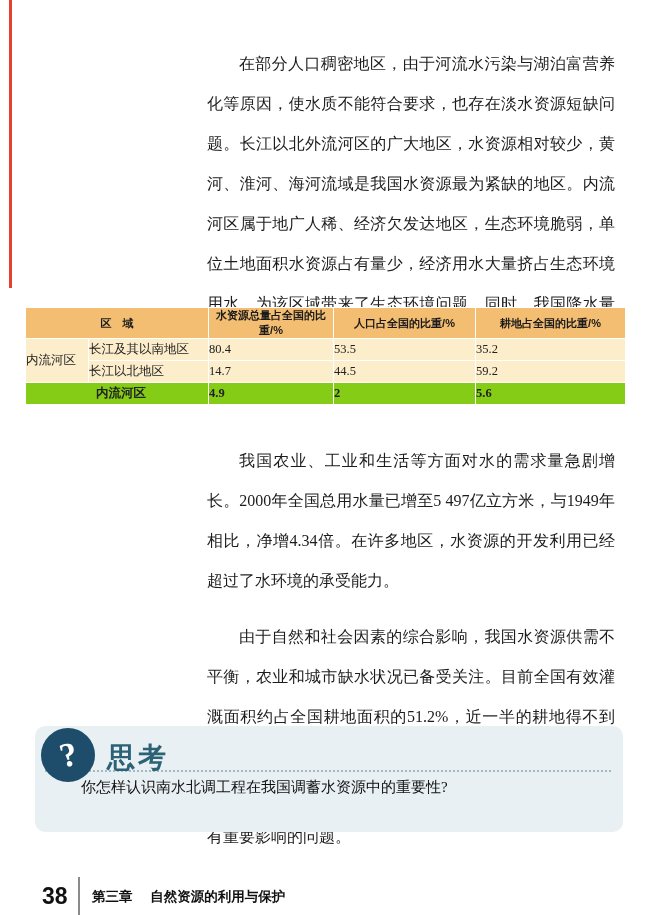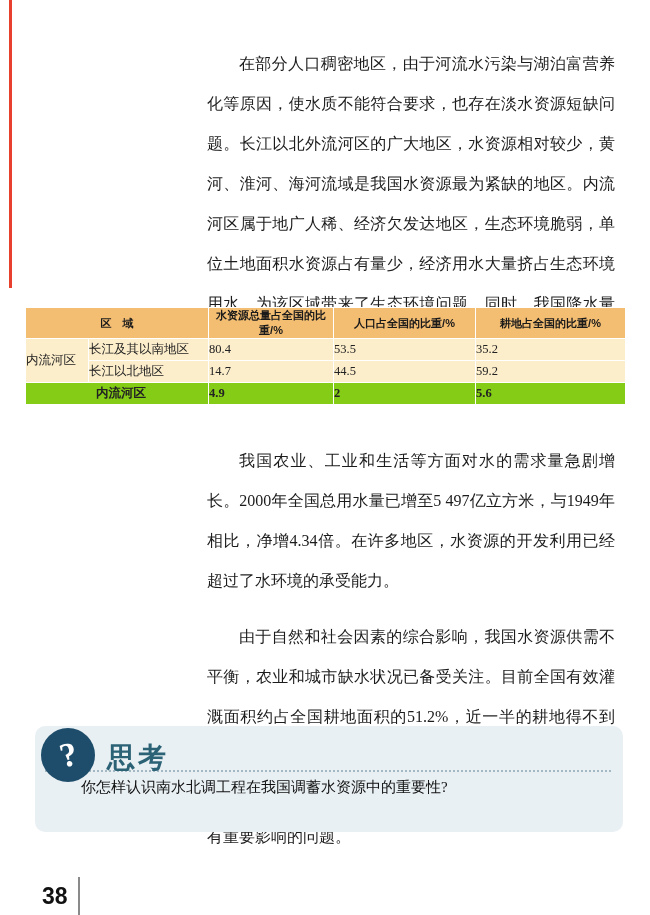--- a/index.html
+++ b/index.html
@@ -144,14 +144,18 @@
     <div class="think-dots"></div>
     <div class="think-icon">
       <span class="glyph">?</span>
     </div>
     <div class="think-title">思考</div>
     <div class="think-question">你怎样认识南水北调工程在我国调蓄水资源中的重要性?</div>
   </div>
 
   <div class="abs page-num">38</div>
   <div class="abs footer-bar"></div>
+  <div class="abs footer-text">
+    <span>第三章</span>
+    <span class="chapter-title">自然资源的利用与保护</span>
+  </div>
 
 </div>
 
 </body></html>

